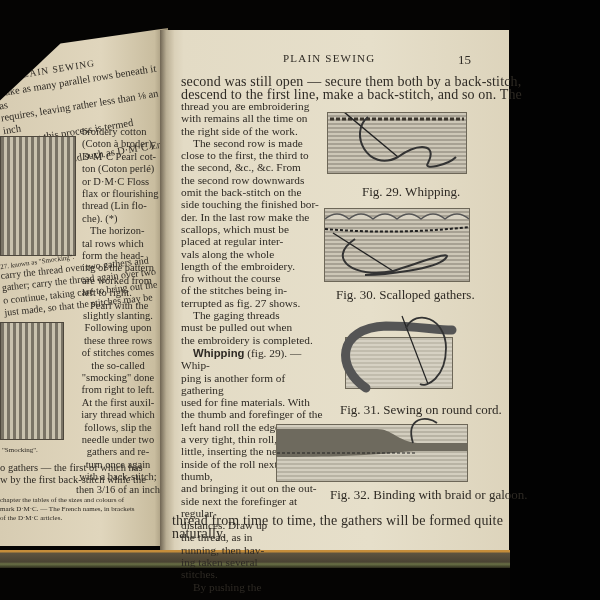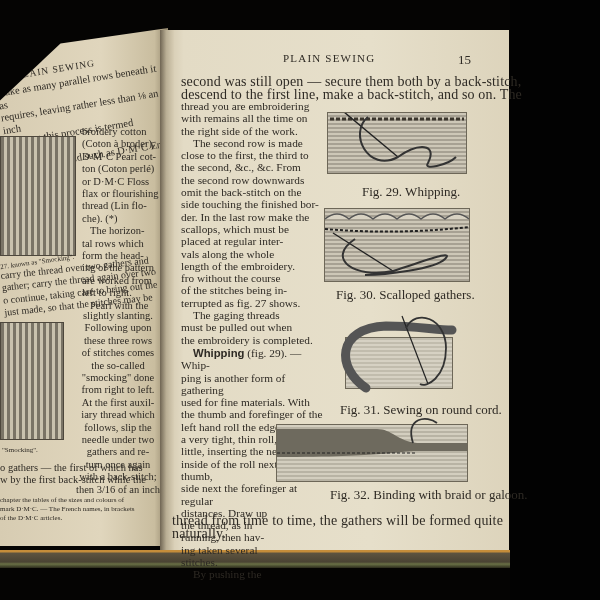--- a/index.html
+++ b/index.html
@@ -136,20 +136,21 @@
     <div>must be pulled out when</div>
     <div>the embroidery is completed.</div>
     <div style="text-indent:12px;margin-top:1px;"><b class="head">Whipping</b><span> (fig. 29). — Whip-</span></div>
     <div>ping is another form of gathering</div>
     <div>used for fine materials. With</div>
     <div>the thumb and forefinger of the</div>
     <div>left hand roll the edge over into</div>
     <div>a very tight, thin roll, little by</div>
     <div>little, inserting the needle on the</div>
     <div>inside of the roll next the thumb,</div>
+    <div>and bringing it out on the out-</div>
     <div>side next the forefinger at regular</div>
     <div>distances. Draw up</div>
     <div>the thread, as in</div>
     <div>running, then hav-</div>
     <div>ing taken several</div>
     <div>stitches.</div>
     <div style="text-indent:12px">By pushing the</div>
 
   </div>
 

